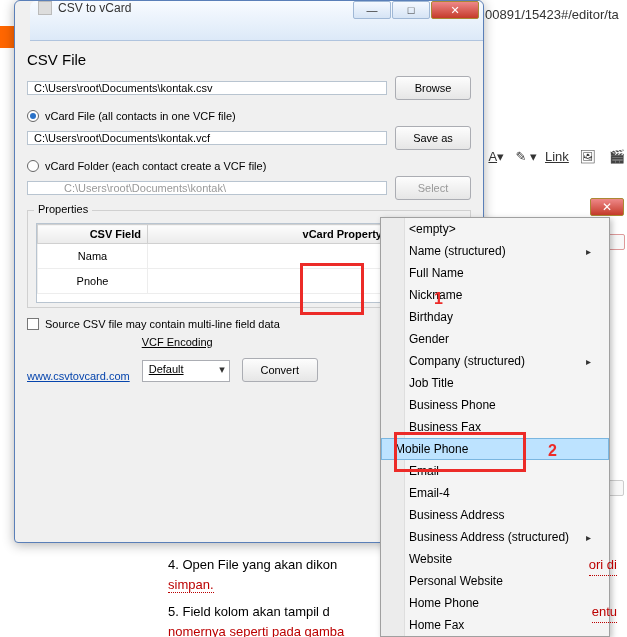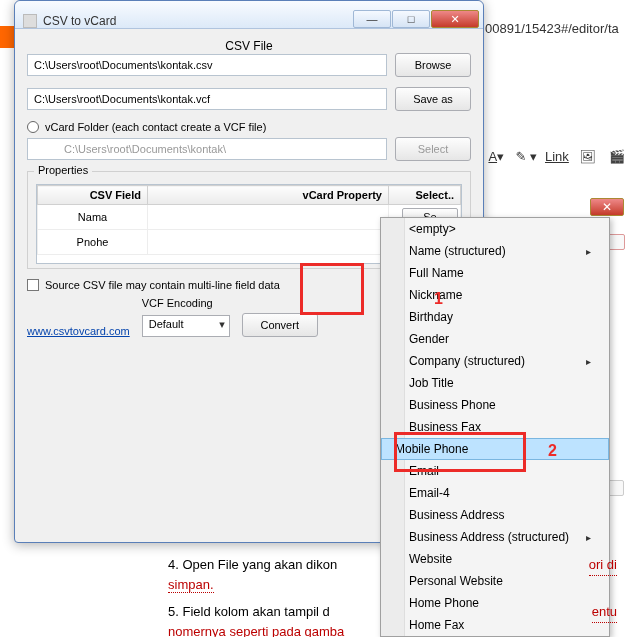--- a/index.html
+++ b/index.html
@@ -1,50 +1,50 @@
 <!DOCTYPE html>
 <html><head>
 <meta charset="utf-8">
 <style>
 * { box-sizing: border-box; font-family: "Segoe UI", Tahoma, sans-serif; }
 body { margin: 0; background: #fff; width: 627px; height: 637px; overflow: hidden; position: relative; }
-.bg-url { position: absolute; top: 21px; left: 485px; font-size: 13px; color: #333; }
+.bg-url { position: absolute; top: 7px; left: 485px; font-size: 13px; color: #333; }
 .bg-toolbar { position: absolute; top: 145px; left: 485px; display: flex; align-items: center; gap: 8px; font-size: 13px; }
 .bg-toolbar .icon-btn { width: 22px; height: 22px; display: flex; align-items: center; justify-content: center; color: #333; }
 .link-label { text-decoration: underline; color: #333; }
 .orange-sidebar { position: absolute; left: 0; top: 26px; width: 16px; height: 22px; background: #ff6600; }
 .window { position: absolute; top: 0; left: 14px; width: 470px; height: 543px; border: 1px solid #5a7fb8; border-radius: 6px 6px 4px 4px; background: #f0f0f0; box-shadow: 0 2px 12px rgba(0,0,0,0.3); }
-.titlebar { height: 28px; background: linear-gradient(to bottom, #f8fbff, #dce9f8); border-bottom: 1px solid #b0c4de; border-radius: 6px 6px 0 0; display: flex; align-items: flex-end; padding: 0 4px 0 8px; font-size: 12px; color: #333; }
+.titlebar { height: 40px; background: linear-gradient(to bottom, #f8fbff, #dce9f8); border-bottom: 1px solid #b0c4de; border-radius: 6px 6px 0 0; display: flex; align-items: flex-start; padding: 0 4px 0 8px; font-size: 12px; color: #333; margin-left: 15px; }
 .titlebar-icon { width: 14px; height: 14px; background: #ddd; border: 1px solid #bbb; margin-right: 6px; }
 .titlebar-title { flex: 1; }
 .win-btn { width: 38px; height: 18px; margin-left: 1px; border: 1px solid #a0b8d6; border-radius: 2px; display: flex; align-items: center; justify-content: center; font-size: 11px; background: linear-gradient(to bottom,#f5f9ff,#d6e4f5); }
 .win-close { background: linear-gradient(to bottom,#e88,#c53b2a); color: #fff; border-color: #a83; width: 48px; }
 .client { padding: 10px 12px; }
-.section-label { font-size: 12px; color: #000; margin-bottom: 0; text-align: center; }
+.section-label { font-size: 15px; color: #000; margin-bottom: 8px; }
 .row { display: flex; align-items: center; gap: 8px; margin-bottom: 10px; }
-.text-input { flex: 1; border: 1px solid #b8c4d0; background: #fff; font-size: 11px; padding: 4px 6px; height: 22px; }
+.text-input { flex: 1; border: 1px solid #b8c4d0; background: #fff; font-size: 11px; padding: 4px 6px; height: 14px; }
 .text-input.disabled { color: #999; padding-left: 36px; }
 .btn { width: 76px; height: 24px; border: 1px solid #abadb3; background: linear-gradient(to bottom,#fdfdfd,#e6e6e6); font-size: 11px; border-radius: 3px; text-align: center; line-height: 22px; cursor: pointer; }
 .btn.disabled { color: #999; }
 .radio-row { display: flex; align-items: center; gap: 6px; font-size: 11px; margin-bottom: 4px; }
 .radio { width: 12px; height: 12px; border-radius: 50%; border: 1px solid #666; position: relative; background: #fff; }
 .radio.checked::after { content: ""; position: absolute; left: 2px; top: 2px; width: 6px; height: 6px; border-radius: 50%; background: #2a72c8; }
 .fieldset { border: 1px solid #d0d0d0; padding: 8px 8px 4px 8px; margin-top: 4px; position: relative; }
 .fieldset .legend { position: absolute; top: -8px; left: 6px; background: #f0f0f0; padding: 0 4px; font-size: 11px; }
 .table-wrap { border: 1px solid #b8c4d0; background: #fff; margin-top: 4px; height: 80px; overflow: hidden; }
 table { width: 100%; border-collapse: collapse; font-size: 11px; }
 th { background: linear-gradient(to bottom,#fdfdfd,#ebebeb); border: 1px solid #d0d0d0; padding: 3px 6px; text-align: right; font-weight: bold; }
 td { border: 1px solid #ededed; padding: 3px 6px; text-align: center; }
 .cell-btn-td { text-align: right; padding-right: 2px; }
 .cell-btn { display: inline-block; width: 56px; height: 18px; border: 1px solid #abadb3; background: linear-gradient(to bottom,#fdfdfd,#e6e6e6); font-size: 11px; line-height: 16px; text-align: center; border-radius: 2px; }
 .checkbox-row { display: flex; align-items: center; gap: 6px; font-size: 11px; margin-top: 10px; }
 .checkbox { width: 12px; height: 12px; border: 1px solid #777; background: #fff; }
 .bottom-row { display: flex; align-items: flex-end; gap: 12px; margin-top: 6px; }
 .bottom-link { font-size: 11px; color: #0645ad; text-decoration: underline; }
-.encoding-group { display: flex; flex-direction: column; gap: 6px; font-size: 11px; }
+.encoding-group { display: flex; flex-direction: column; gap: 12px; font-size: 11px; text-decoration: underline; }
 .select-box { width: 88px; height: 22px; border: 1px solid #abadb3; background: #fff; font-size: 11px; padding: 2px 18px 2px 6px; position: relative; }
 .select-box::after { content: "▾"; position: absolute; right: 4px; top: 2px; color: #333; }
 .redbox { position: absolute; border: 3px solid #ec2b28; pointer-events: none; }
 .redbox.r1 { left: 300px; top: 263px; width: 64px; height: 52px; }
 .redbox.r2 { left: 394px; top: 432px; width: 132px; height: 40px; }
 .annot { position: absolute; color: #ec2b28; font-weight: bold; font-size: 16px; }
 .annot.a1 { left: 434px; top: 290px; }
 .annot.a2 { left: 548px; top: 442px; }
 .context-menu { position: absolute; left: 380px; top: 217px; width: 230px; background: #f4f4f4; border: 1px solid #a0a0a0; box-shadow: 2px 2px 6px rgba(0,0,0,0.25); }
 .menu-item { display: flex; align-items: center; justify-content: space-between; padding: 4px 18px 4px 28px; font-size: 12px; color: #000; cursor: default; position: relative; }
@@ -84,20 +84,24 @@
     <div class="win-btn">□</div>
     <div class="win-btn win-close">✕</div>
   </div>
   <div class="client">
     <div class="section-label">CSV File</div>
     <div class="row">
       <input class="text-input" value="C:\Users\root\Documents\kontak.csv" style="">
       <div class="btn">Browse</div>
     </div>
 
+    <div class="radio-row">
+      <div class="radio checked"></div>
+      <span>vCard File (all contacts in one VCF file)</span>
+    </div>
     <div class="row">
       <input class="text-input" value="C:\Users\root\Documents\kontak.vcf" style="">
       <div class="btn">Save as</div>
     </div>
 
     <div class="radio-row">
       <div class="radio"></div>
       <span>vCard Folder (each contact create a VCF file)</span>
     </div>
     <div class="row">

